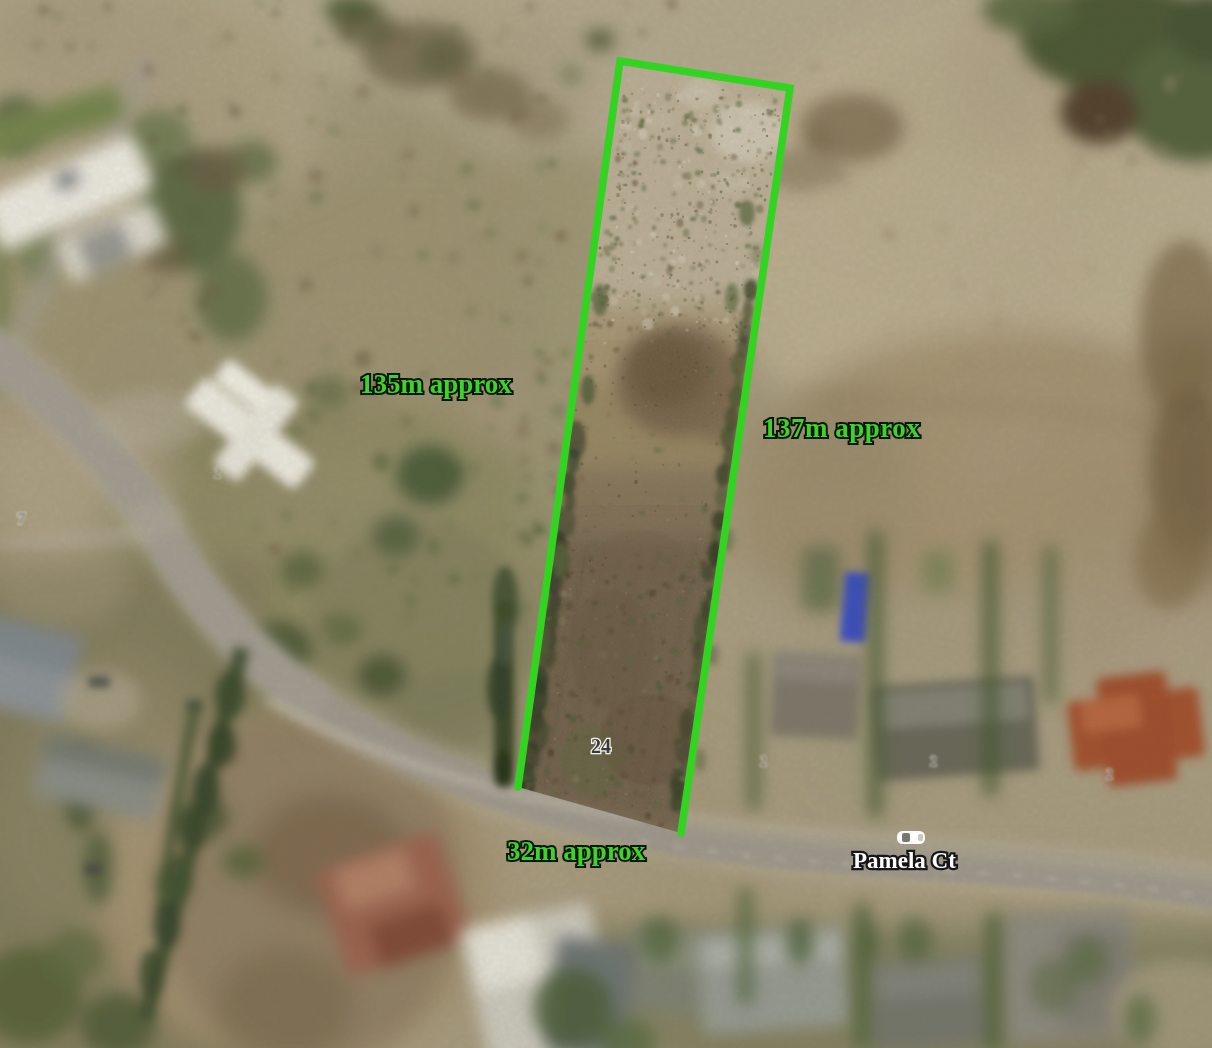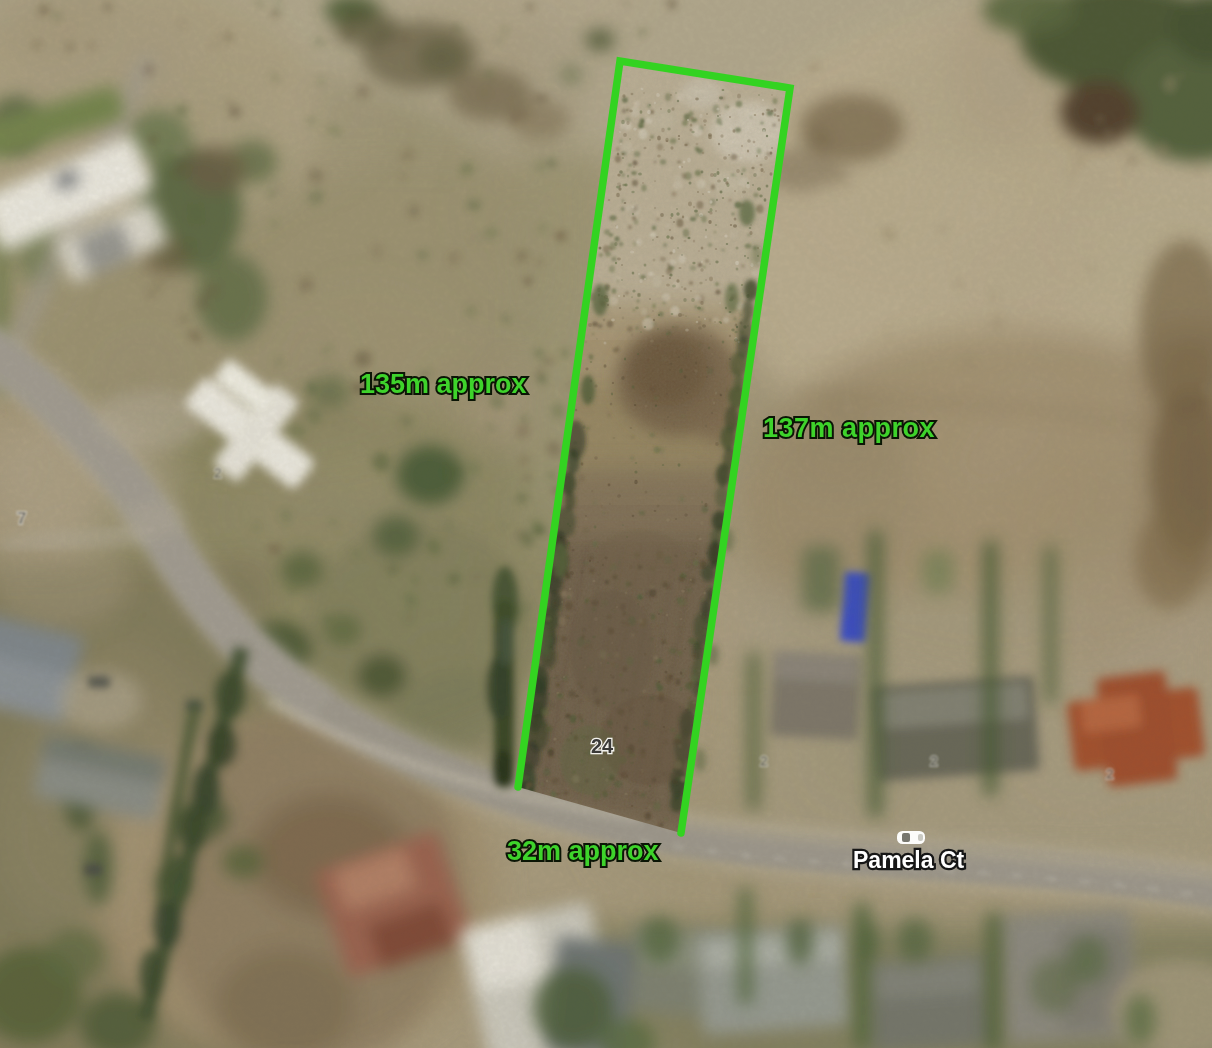--- a/index.html
+++ b/index.html
@@ -1,16 +1,16 @@
 <!DOCTYPE html>
 <html><head>
 <meta charset="utf-8">
 <style>
 html,body{margin:0;padding:0;background:#a89a7e;}
-#map{position:relative;width:1212px;height:1048px;overflow:hidden;font-family:Liberation Sans, sans-serif;}
+#map{position:relative;width:1212px;height:1048px;overflow:hidden;font-family:Liberation Serif, serif;}
 </style>
 </head>
 <body>
 
 <div id="map">
 <svg width="1212" height="1048" viewBox="0 0 1212 1048">
 <defs>
   <filter id="b16" x="-40%" y="-40%" width="180%" height="180%">
           <feGaussianBlur stdDeviation="16"></feGaussianBlur>
         </filter>

